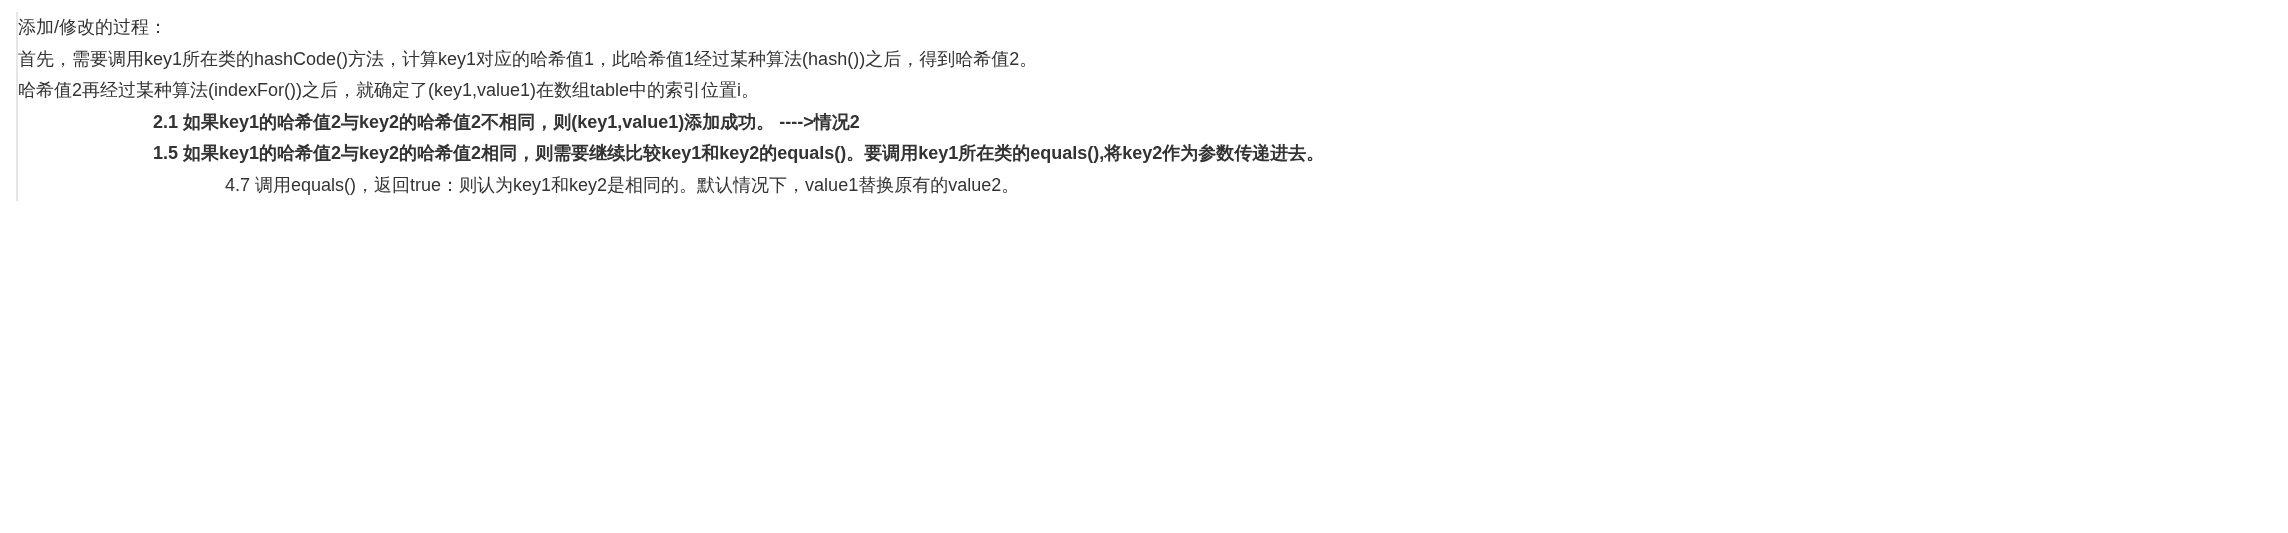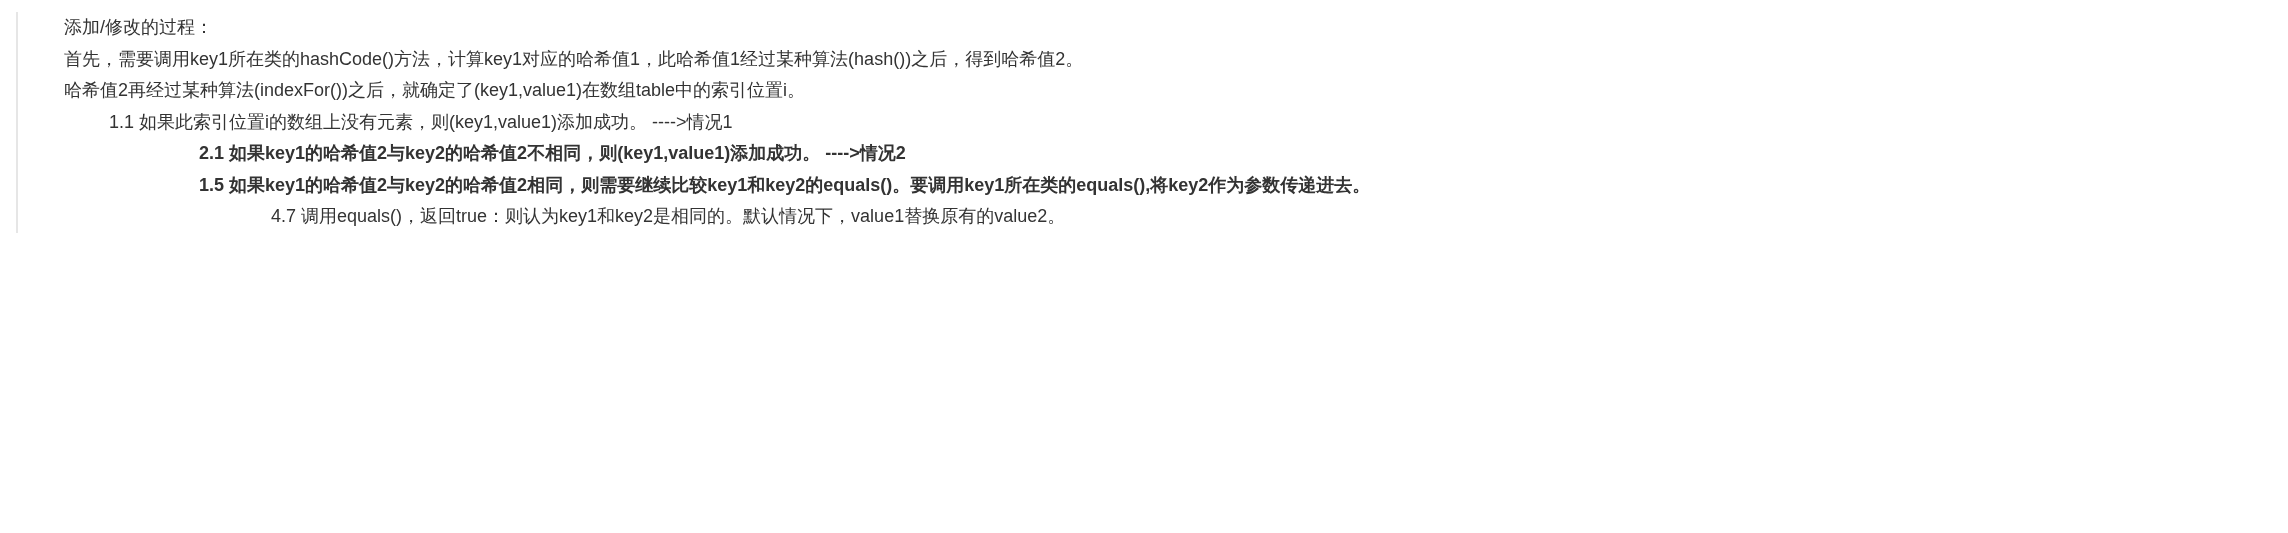--- a/index.html
+++ b/index.html
@@ -8,21 +8,20 @@
       font-family: "Microsoft YaHei", "PingFang SC", -apple-system, sans-serif;
       font-size: 18px;
       line-height: 1.75;
       color: #333;
       background: #fff;
       white-space: nowrap;
       overflow-x: auto;
     }
     .line {
       display: block;
-      margin-left: 46px;
     }
     .indent-1 {
       padding-left: 2.5em;
     }
     .indent-2 {
       padding-left: 7.5em;
       font-weight: bold;
     }
     .indent-3 {
       padding-left: 11.5em;
@@ -32,17 +31,16 @@
       padding-left: 0;
     }
   </style>
 </head>
 <body>
 
 <div class="wrap">
   <span class="line">添加/修改的过程：</span>
   <span class="line">首先，需要调用key1所在类的hashCode()方法，计算key1对应的哈希值1，此哈希值1经过某种算法(hash())之后，得到哈希值2。</span>
   <span class="line">哈希值2再经过某种算法(indexFor())之后，就确定了(key1,value1)在数组table中的索引位置i。</span>
-  <span class="line indent-1">1.1 如果此索引位置i的数组上没有元素，则(key1,value1)添加成功。   ----&gt;情况1</span>
   <span class="line indent-2">2.1 如果key1的哈希值2与key2的哈希值2不相同，则(key1,value1)添加成功。    ----&gt;情况2</span>
   <span class="line indent-2">1.5 如果key1的哈希值2与key2的哈希值2相同，则需要继续比较key1和key2的equals()。要调用key1所在类的equals(),将key2作为参数传递进去。</span>
   <span class="line indent-3">4.7 调用equals()，返回true：则认为key1和key2是相同的。默认情况下，value1替换原有的value2。</span>
 </div>
 
 </body></html>

